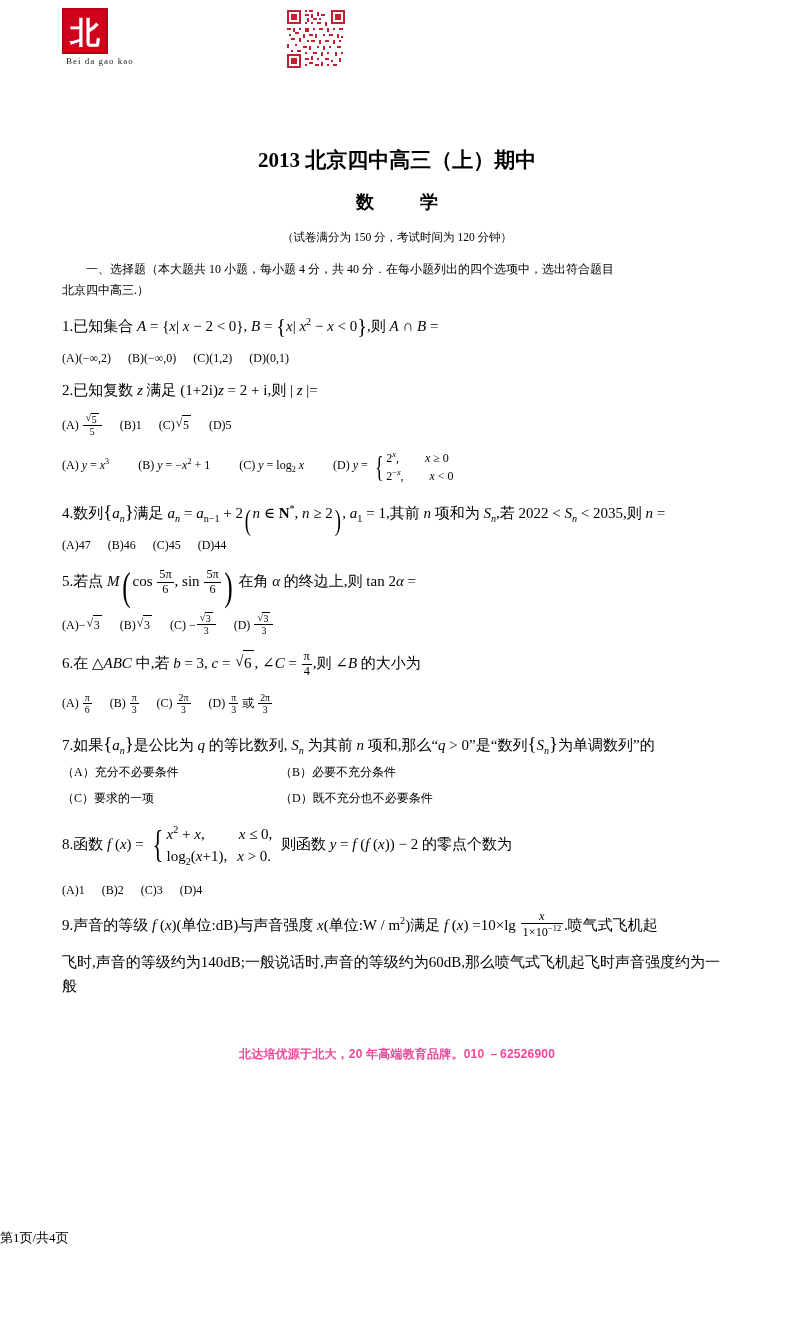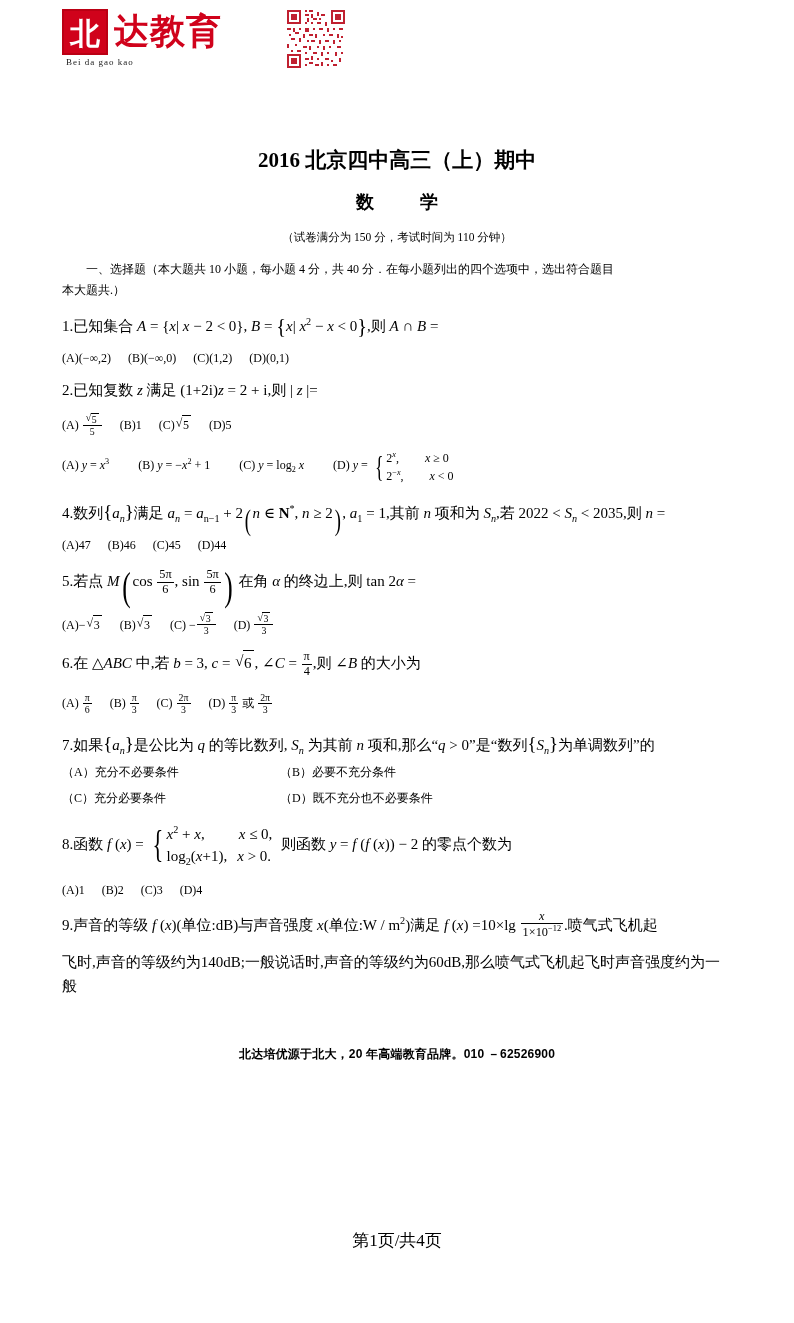--- a/index.html
+++ b/index.html
@@ -205,46 +205,44 @@
     transform: scaleX(0.65);
   }
 
   
   .watermark {
     position: absolute;
     left: 0;
     right: 0;
     top: 1046px;
     text-align: center;
-    color: #000000;
+    color: #ec4899;
     font-weight: bold;
     font-size: 12px;
     font-family: "Liberation Sans", sans-serif;
     letter-spacing: 0.2px;
     pointer-events: none;
   }
   .footer {
     position: absolute;
     left: 0;
     right: 0;
     top: 1229px;
-    text-align: center;
-    font-size: 17px;
+    font-size: 13px;
   }
 </style>
 </head>
 <body>
 
 <div class="page">
 
   <div class="header">
     <div class="logo-wrap">
       <div class="logo-row">
         <div class="logo-mark">北</div>
-        <div class="logo-text">达教育</div>
       </div>
       <div class="logo-sub">Bei da gao kao</div>
     </div>
 
 
     <svg class="qr" viewBox="0 0 29 29" shape-rendering="crispEdges">
       <rect width="29" height="29" fill="#fff"></rect>
       <g fill="#c02030">
         <rect x="0" y="0" width="7" height="7"></rect>
           <rect x="1" y="1" width="5" height="5" fill="#fff"></rect>
@@ -319,29 +317,29 @@
         <rect x="9" y="27" width="1" height="1"></rect>
           <rect x="11" y="26" width="2" height="1"></rect>
           <rect x="14" y="27" width="2" height="1"></rect>
         <rect x="17" y="26" width="1" height="2"></rect>
           <rect x="20" y="27" width="1" height="1"></rect>
           <rect x="23" y="27" width="2" height="1"></rect>
       </g>
     </svg>
   </div>
 
-  <div class="doc-title">2016 北京四中高三（上）期中</div>
+  <div class="doc-title">2013 北京四中高三（上）期中</div>
   <div class="doc-subject">数　学</div>
-  <div class="doc-note">（试卷满分为 150 分，考试时间为 110 分钟）</div>
+  <div class="doc-note">（试卷满分为 150 分，考试时间为 120 分钟）</div>
 
   <div class="section-head">
     <span>一、选择题（本大题共 10 小题，每小题 4 分，共 40 分．在每小题列出的四个选项中，选出符合题目</span>
   </div>
   <div class="section-head cont" style="margin-top:0;text-indent:0;">
-    <span>本大题共.）</span>
+    <span>北京四中高三.）</span>
   </div>
 
   <div class="q">
     <span>1.</span>已知集合&nbsp;<i class="v">A</i> = {<i class="v">x</i>|&nbsp;<i class="v">x</i> − 2 &lt; 0}, <i class="v">B</i> = <span style="font-size:1.35em;vertical-align:-0.12em;">{</span><i class="v">x</i>|&nbsp;<i class="v">x</i><sup>2</sup> − <i class="v">x</i> &lt; 0<span style="font-size:1.35em;vertical-align:-0.12em;">}</span>,则&nbsp;<i class="v">A</i> ∩ <i class="v">B</i> =
   </div>
   <div class="opts">
     <span class="o">(A)(−∞,2)</span>
     <span class="o">(B)(−∞,0)</span>
     <span class="o">(C)(1,2)</span>
     <span class="o">(D)(0,1)</span>
@@ -400,21 +398,21 @@
   </div>
 
   <div class="q" style="margin-top:14px;">
     <span>7.</span>如果<span style="font-size:1.25em;">{</span><i class="v">a<sub>n</sub></i><span style="font-size:1.25em;">}</span>是公比为&nbsp;<i class="v">q</i>&nbsp;的等比数列, <i class="v">S<sub>n</sub></i>&nbsp;为其前&nbsp;<i class="v">n</i>&nbsp;项和,那么“<i class="v">q</i> &gt; 0”是“数列<span style="font-size:1.25em;">{</span><i class="v">S<sub>n</sub></i><span style="font-size:1.25em;">}</span>为单调数列”的
   </div>
   <div class="opts" style="margin-top:4px;">
     <span class="o" style="display:inline-block;width:215px;margin-right:0;">（A）充分不必要条件</span>
     <span class="o">（B）必要不充分条件</span>
   </div>
   <div class="opts" style="margin-top:7px;">
-    <span class="o" style="display:inline-block;width:215px;margin-right:0;">（C）充分必要条件</span>
+    <span class="o" style="display:inline-block;width:215px;margin-right:0;">（C）要求的一项</span>
     <span class="o">（D）既不充分也不必要条件</span>
   </div>
 
   <div class="q" style="margin-top:13px;">
     <span>8.</span>函数&nbsp;<i class="v">f</i>&nbsp;(<i class="v">x</i>) =
     <span class="cases">
         <span class="brace">{</span>
         <span class="rows"><span class="r1"><i class="v">x</i><sup>2</sup> + <i class="v">x</i>,<span class="gap" style="width:34px;"></span><i class="v">x</i> ≤ 0,</span><br><span class="r2">log<sub>2</sub>(<i class="v">x</i>+1),<span class="gap" style="width:10px;"></span><i class="v">x</i> &gt; 0.</span></span>
       </span>
     &nbsp;则函数&nbsp;<i class="v">y</i> = <i class="v">f</i>&nbsp;(<i class="v">f</i>&nbsp;(<i class="v">x</i>)) − 2 的零点个数为

